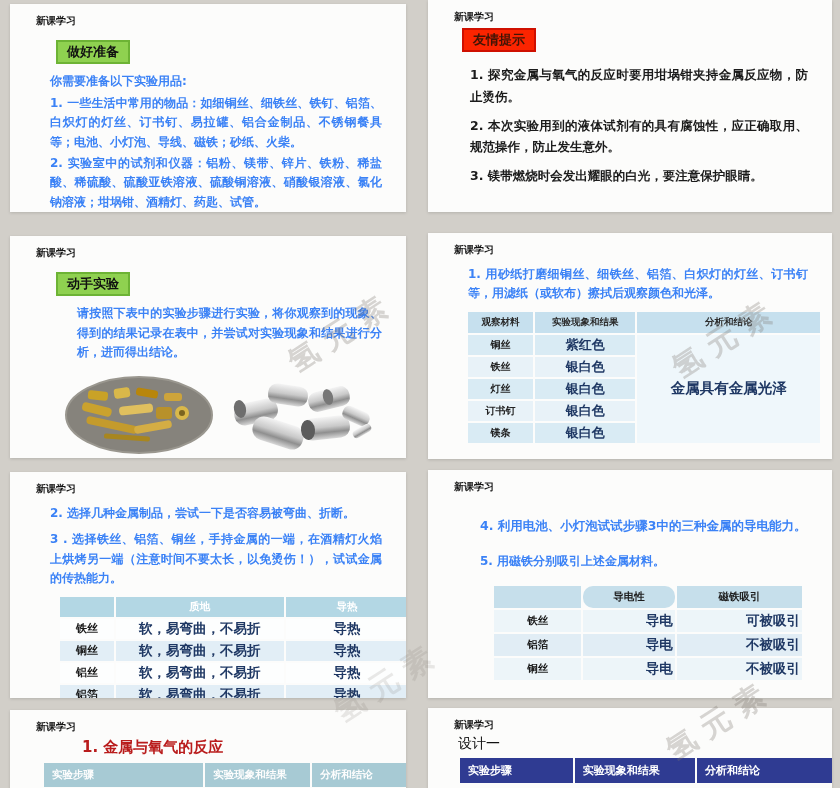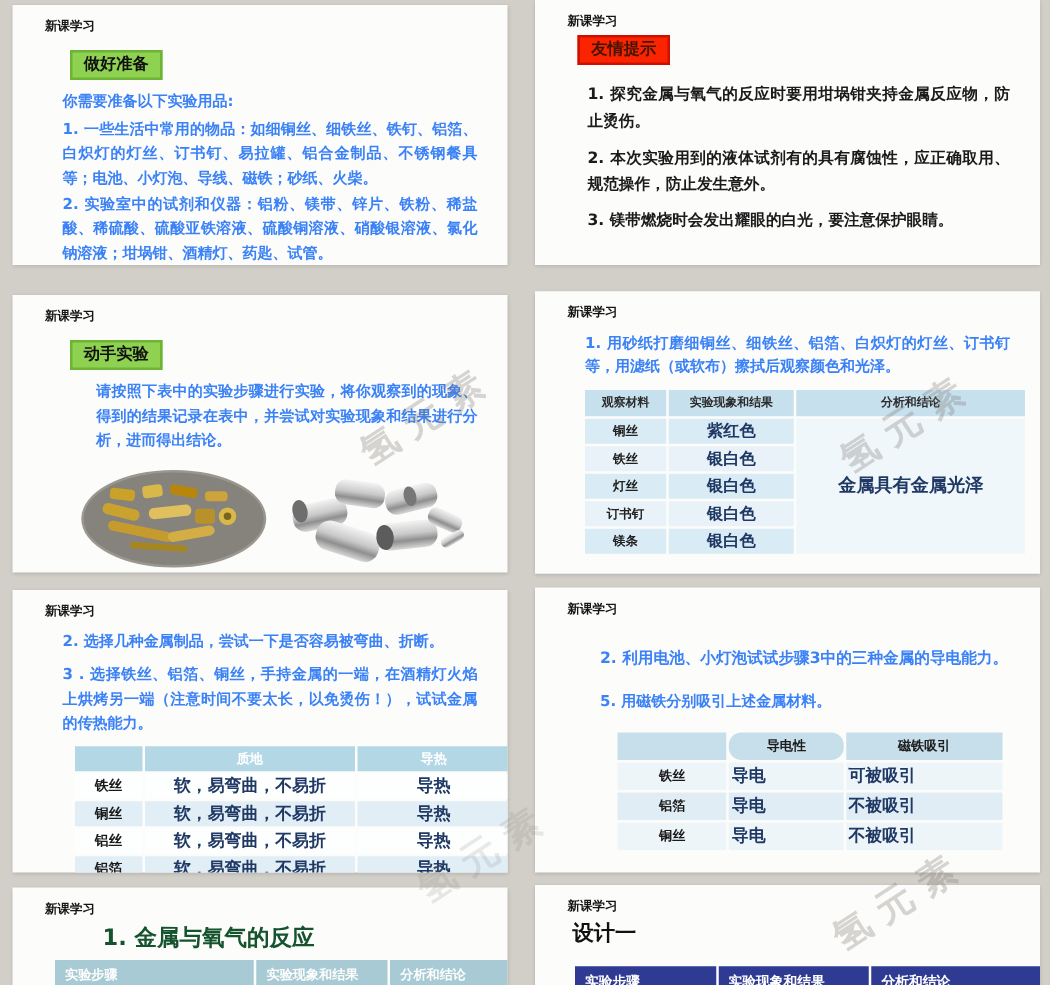--- a/index.html
+++ b/index.html
@@ -55,35 +55,35 @@
   .tbl-bend td.lab{font-size:11px;color:#1a1a1a;text-align:center;padding:1px 2px;}
   .tbl-bend td.v{font-size:13.5px;color:#1f3864;text-align:center;padding:1px 2px;}
   .tbl-bend tr:nth-child(odd) td{background:#fdfefe;}
   .tbl-bend tr:nth-child(even) td{background:#e2eef6;}
 
   
   .tbl-cond{margin:12px 0 0 38px;width:312px;}
   .tbl-cond th{background:#c6dfeb;color:#1d1d1d;font-size:10.5px;padding:4px 2px;}
   .tbl-cond th.c1{width:88px;} .tbl-cond th.c2{width:92px;border-radius:10px;} .tbl-cond th.c3{width:128px;}
   .tbl-cond td.lab{font-size:10.5px;color:#1a1a1a;text-align:center;padding:2px 2px;}
-  .tbl-cond td.v{font-size:13.5px;color:#1f3864;text-align:left;padding:2px 2px;}
+  .tbl-cond td.v{font-size:13.5px;color:#1f3864;text-align:right;padding:2px 2px;}
   .tbl-cond tr:nth-child(odd) td{background:#edf5f9;}
   .tbl-cond tr:nth-child(even) td{background:#e1edf5;}
 
   
   .hd-row{display:flex;align-items:baseline;}
   .chem-title{font-size:15px;font-weight:700;color:#d9251c;margin-left:38px;letter-spacing:1px;}
-  .chem-sub{font-size:18px;font-weight:700;color:#14532d;margin:4px 0 4px 46px;}
+  .chem-sub{font-size:15px;font-weight:700;color:#b91c1c;margin:4px 0 4px 46px;}
   .tbl-chem{margin:2px 0 0 6px;width:370px;}
   .tbl-chem th{background:#a7cad4;color:#fdfdfd;font-size:10.5px;text-align:left;padding:5px 8px;}
   .tbl-chem th.c1{width:44%;} .tbl-chem th.c2{width:29%;} .tbl-chem th.c3{width:27%;}
 
   
   .act-title{font-size:13px;font-weight:700;color:#111;margin:2px 0 0 42px;}
-  .design-lab{font-size:17px;font-weight:700;color:#111;margin:3px 0 13px 4px;}
+  .design-lab{font-size:14px;font-weight:400;color:#111;margin:3px 0 3px 4px;}
   .tbl-act{margin:0 0 0 4px;width:384px;}
   .tbl-act th{background:#2f3b92;color:#fff;font-size:11px;text-align:left;padding:5px 8px;}
   .tbl-act th.c1{width:30%;} .tbl-act th.c2{width:32%;} .tbl-act th.c3{width:38%;}
 
   .wm{position:absolute;font-size:30px;font-weight:700;letter-spacing:10px;
       color:rgba(125,120,112,.30);transform:rotate(-33deg);white-space:nowrap;
       pointer-events:none;z-index:5;}
   .wm1{left:282px;top:312px;}
   .wm2{left:666px;top:318px;}
   .wm3{left:660px;top:700px;}
@@ -221,21 +221,21 @@
         <td class="lab">铝箔</td>
         <td class="v">软，易弯曲，不易折</td>
         <td class="v">导热</td>
       </tr>
     </tbody>
   </table>
 </div>
 
 <div class="tile t6">
   <p class="slide-hd">新课学习</p>
-  <p class="para" style="margin:22px 0 0 26px;font-size:12.5px;">2. 利用电池、小灯泡试试步骤3中的三种金属的导电能力。</p>
+  <p class="para" style="margin:22px 0 0 26px;font-size:12.5px;">4. 利用电池、小灯泡试试步骤3中的三种金属的导电能力。</p>
   <p class="para" style="margin:16px 0 0 26px;font-size:12px;">5. 用磁铁分别吸引上述金属材料。</p>
   <table class="tbl-cond">
     <thead>
       <tr>
         <th class="c1"></th>
         <th class="c2">导电性</th>
         <th class="c3">磁铁吸引</th>
       </tr>
     </thead>
     <tbody>

